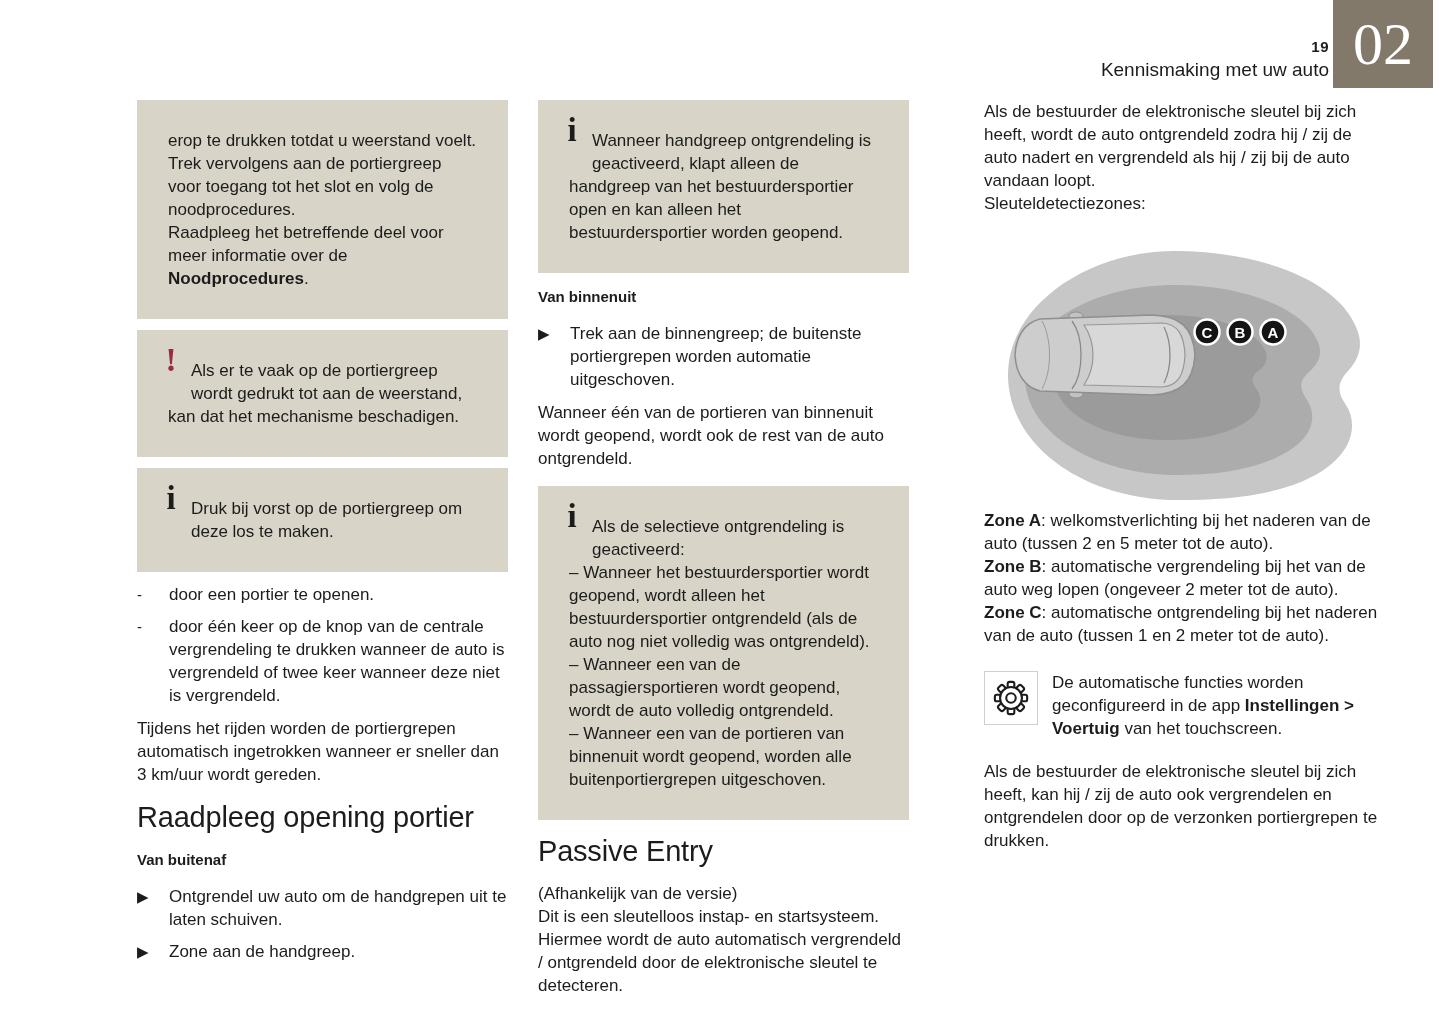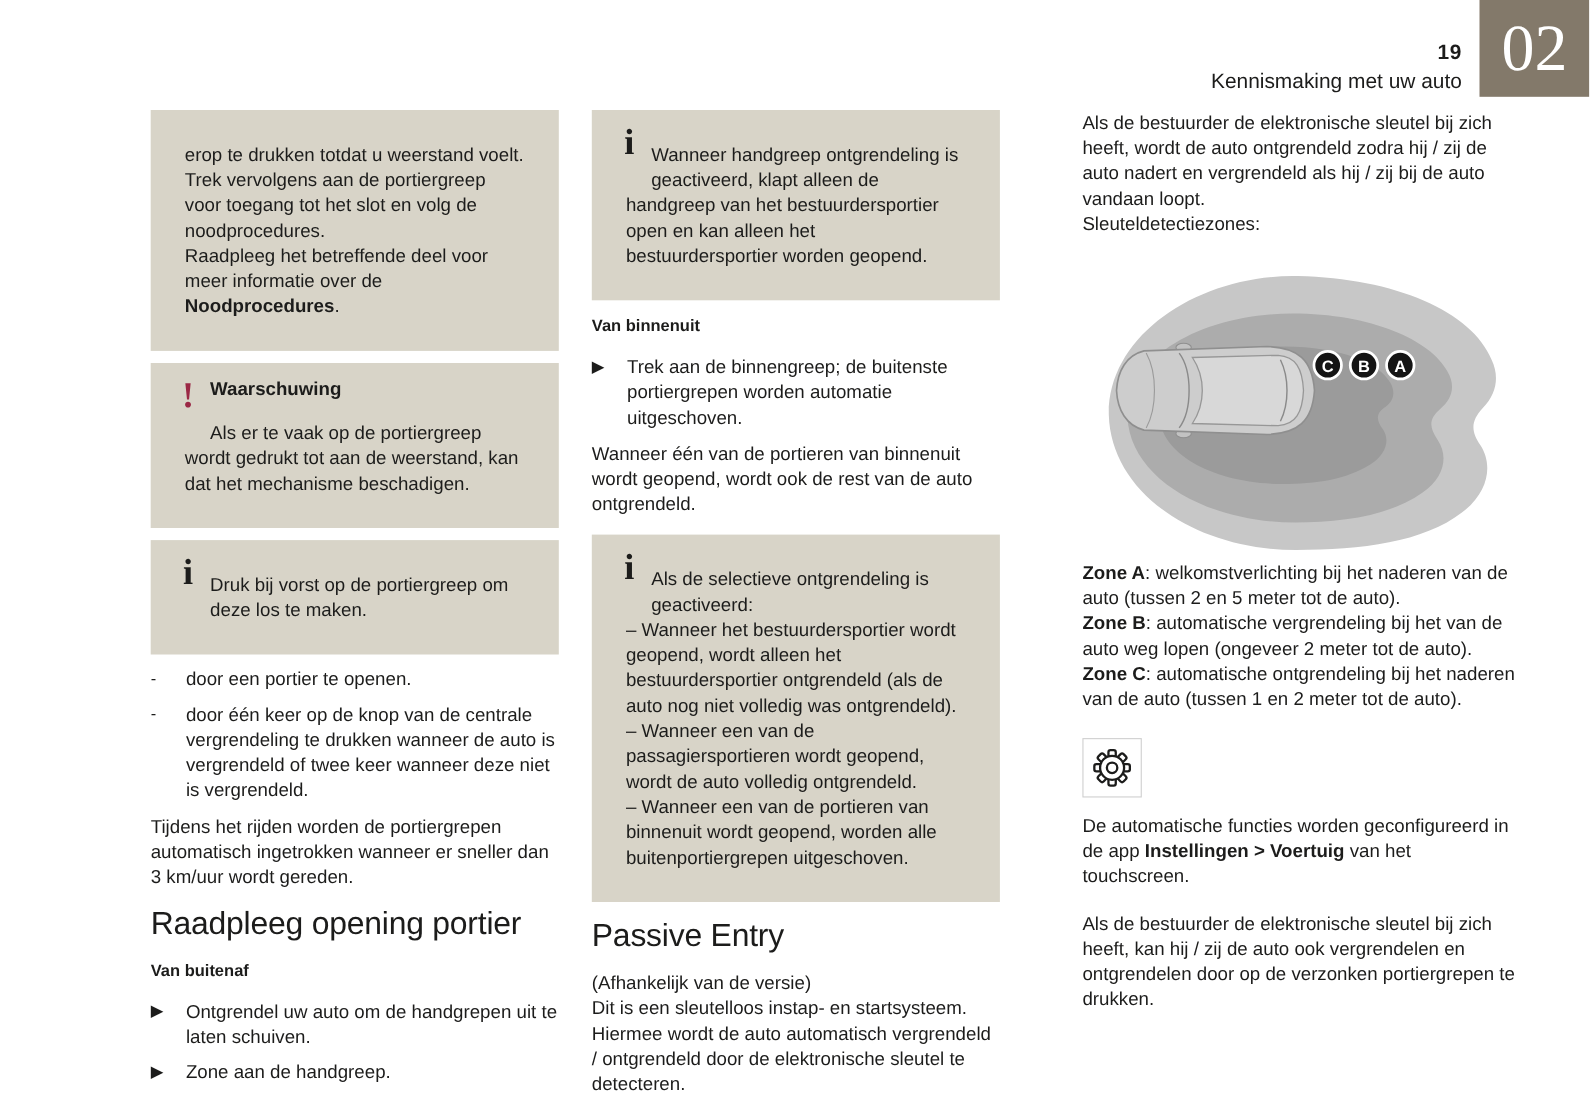--- a/index.html
+++ b/index.html
@@ -2,26 +2,26 @@
 <html><head>
 <meta charset="utf-8">
 <style>
   html,body{margin:0;padding:0;background:#ffffff;}
   .page{
     position:relative;width:1445px;height:1018px;background:#ffffff;overflow:hidden;
     font-family:"Liberation Sans","DejaVu Sans",sans-serif;color:#1c1c1b;
   }
   
   .chapter-badge{
-    position:absolute;top:0;right:0;width:100px;height:88px;background:#83796a;
+    position:absolute;top:0;right:12px;width:100px;height:88px;background:#83796a;
     color:#ffffff;display:flex;align-items:center;justify-content:center;
     font-family:"Liberation Serif","DejaVu Serif",serif;font-size:60px;font-weight:400;
   }
   .page-header{position:absolute;top:38px;right:116px;text-align:right;}
-  .page-number{font-size:19px;font-weight:bold;letter-spacing:.5px;}
+  .page-number{font-size:15px;font-weight:bold;letter-spacing:.5px;}
   .section-title{font-size:19px;margin-top:4px;}
   
   .col{position:absolute;top:100px;font-size:17px;line-height:23px;}
   .col-left{left:137px;width:371px;}
   .col-mid{left:538px;width:371px;}
   .col-right{left:984px;width:394px;}
   p{margin:0;}
   .para{white-space:pre-line;margin:0 0 14px 0;}
   
   .note-box{background:#d8d4c8;padding:12px 14px;margin:0 0 11px 0;overflow:hidden;}
@@ -41,21 +41,21 @@
   
   .marker-list{margin:0 0 10px 0;}
   .marker-item{display:grid;grid-template-columns:32px 1fr;margin:0 0 9px 0;}
   .marker-item .mk{font-size:15px;line-height:23px;}
   .mk-arrow{font-size:14px;}
   
   .zone-diagram{display:block;margin:24px 0 6px 16px;}
   .zone-list{margin:8px 0 0 0;}
   .zone-item{margin:0;}
   .zone-label{font-weight:bold;}
-  .settings-note{display:flex;gap:14px;margin:24px 0 0 0;flex-direction:column;}
+  .settings-note{display:flex;gap:14px;margin:24px 0 0 0;}
   .gear-box{flex:0 0 auto;width:52px;height:52px;border:1px solid #cfcfcf;
     display:flex;align-items:center;justify-content:center;}
   .settings-text{flex:1;}
   .end-para{margin-top:20px;}
   b,strong{font-weight:bold;}
 </style>
 </head>
 <body>
 
 <div class="page">
@@ -68,21 +68,20 @@
 
   <div class="col col-left">
 
     <div class="note-box">
       <p class="para"><span>erop te drukken totdat u weerstand voelt. Trek vervolgens aan de portiergreep voor toegang tot het slot en volg de noodprocedures.
 Raadpleeg het betreffende deel voor meer informatie over de </span><strong>Noodprocedures</strong><span>.</span></p>
     </div>
 
     <div class="note-box">
       <span class="icon-glyph icon-warn">!</span>
-      <div class="warn-title">Waarschuwing</div>
       <p class="para">Als er te vaak op de portiergreep wordt gedrukt tot aan de weerstand, kan dat het mechanisme beschadigen.</p>
     </div>
 
     <div class="note-box">
       <span class="icon-glyph icon-info">i</span>
       <p class="para">Druk bij vorst op de portiergreep om deze los te maken.</p>
     </div>
 
 
     <div class="marker-list">

